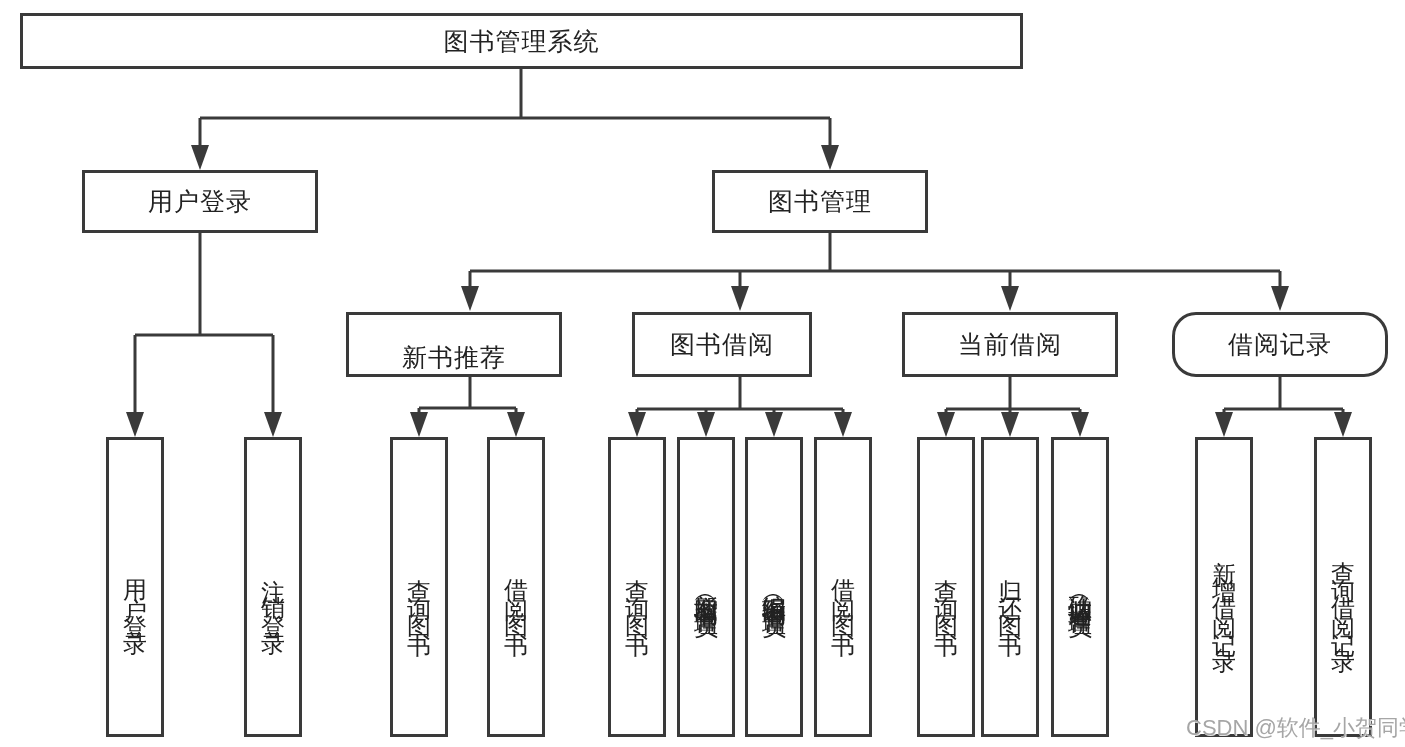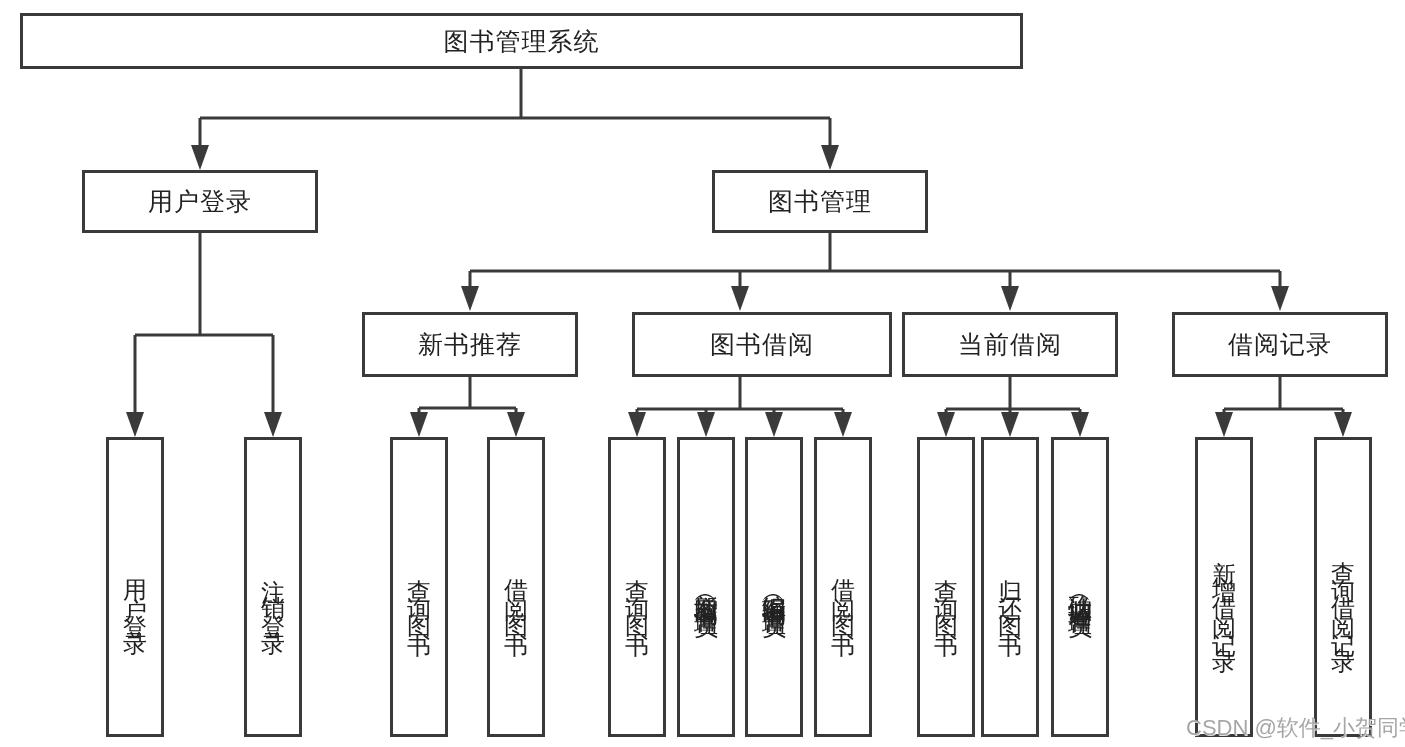--- a/index.html
+++ b/index.html
@@ -90,30 +90,30 @@
     <span>图书管理系统</span>
   </div>
 
   <div class="box" style="left:82px;top:170px;width:236px;height:63px;">
     <span>用户登录</span>
   </div>
   <div class="box" style="left:712px;top:170px;width:216px;height:63px;">
     <span>图书管理</span>
   </div>
 
-  <div class="box" style="left:362px;top:312px;width:216px;height:65px;">
+  <div class="box" style="left:346px;top:312px;width:216px;height:65px;align-items:flex-end;">
     <span>新书推荐</span>
   </div>
-  <div class="box" style="left:632px;top:312px;width:260px;height:65px;">
+  <div class="box" style="left:632px;top:312px;width:180px;height:65px;">
     <span>图书借阅</span>
   </div>
   <div class="box" style="left:902px;top:312px;width:216px;height:65px;align-items:center;">
     <span>当前借阅</span>
   </div>
-  <div class="box" style="left:1172px;top:312px;width:216px;height:65px;">
+  <div class="box" style="left:1172px;top:312px;width:216px;height:65px;border-radius:24px;">
     <span>借阅记录</span>
   </div>
 
   <div class="box leaf" style="left:106px;top:437px;width:58px;height:300px;">
     <span class="vtext v-loose">用户登录</span>
   </div>
   <div class="box leaf" style="left:244px;top:437px;width:58px;height:300px;">
     <span class="vtext v-loose">注销登录</span>
   </div>
 

